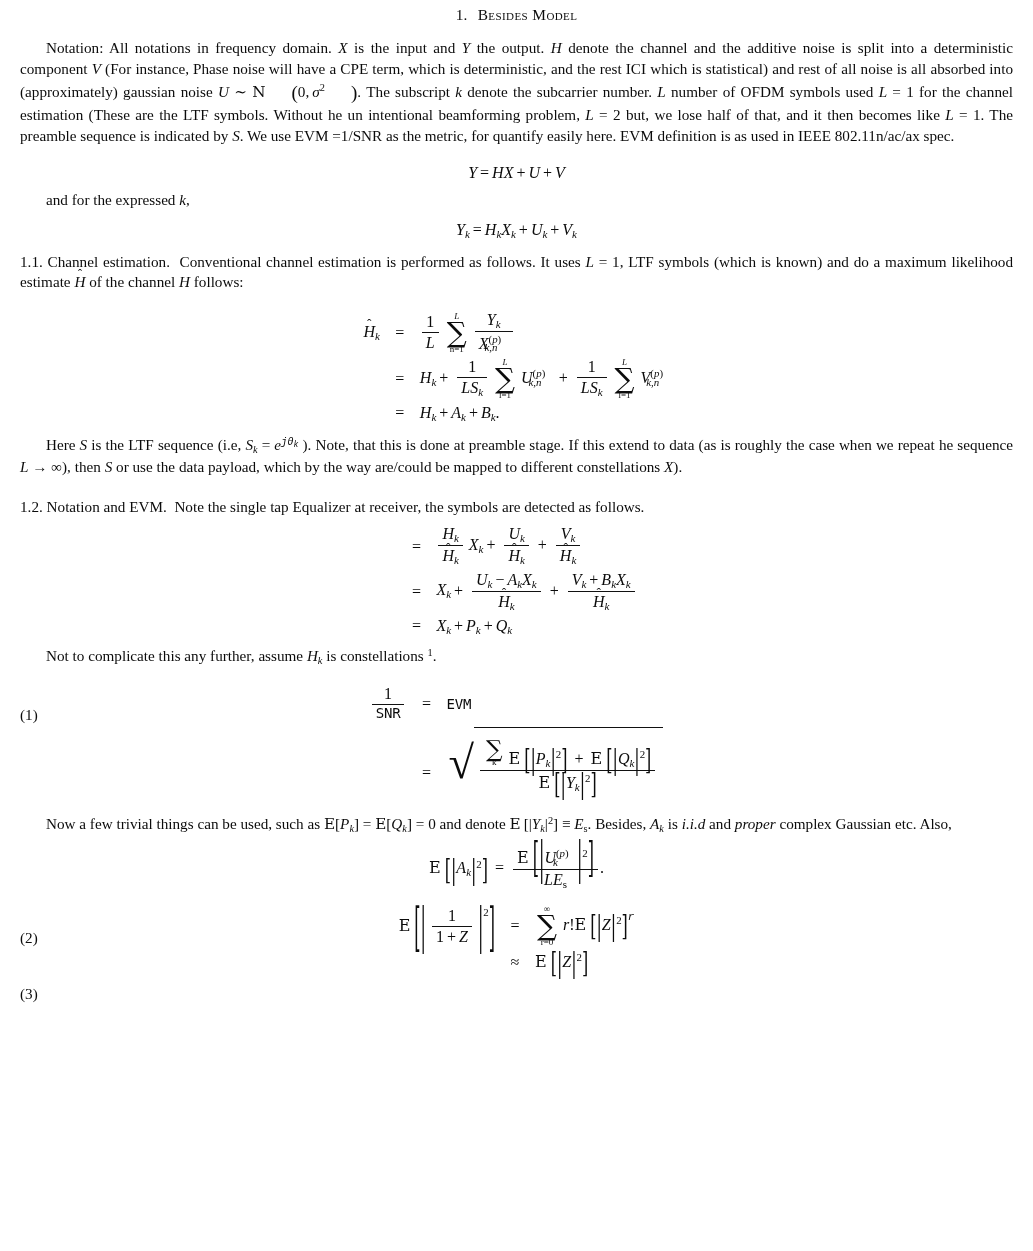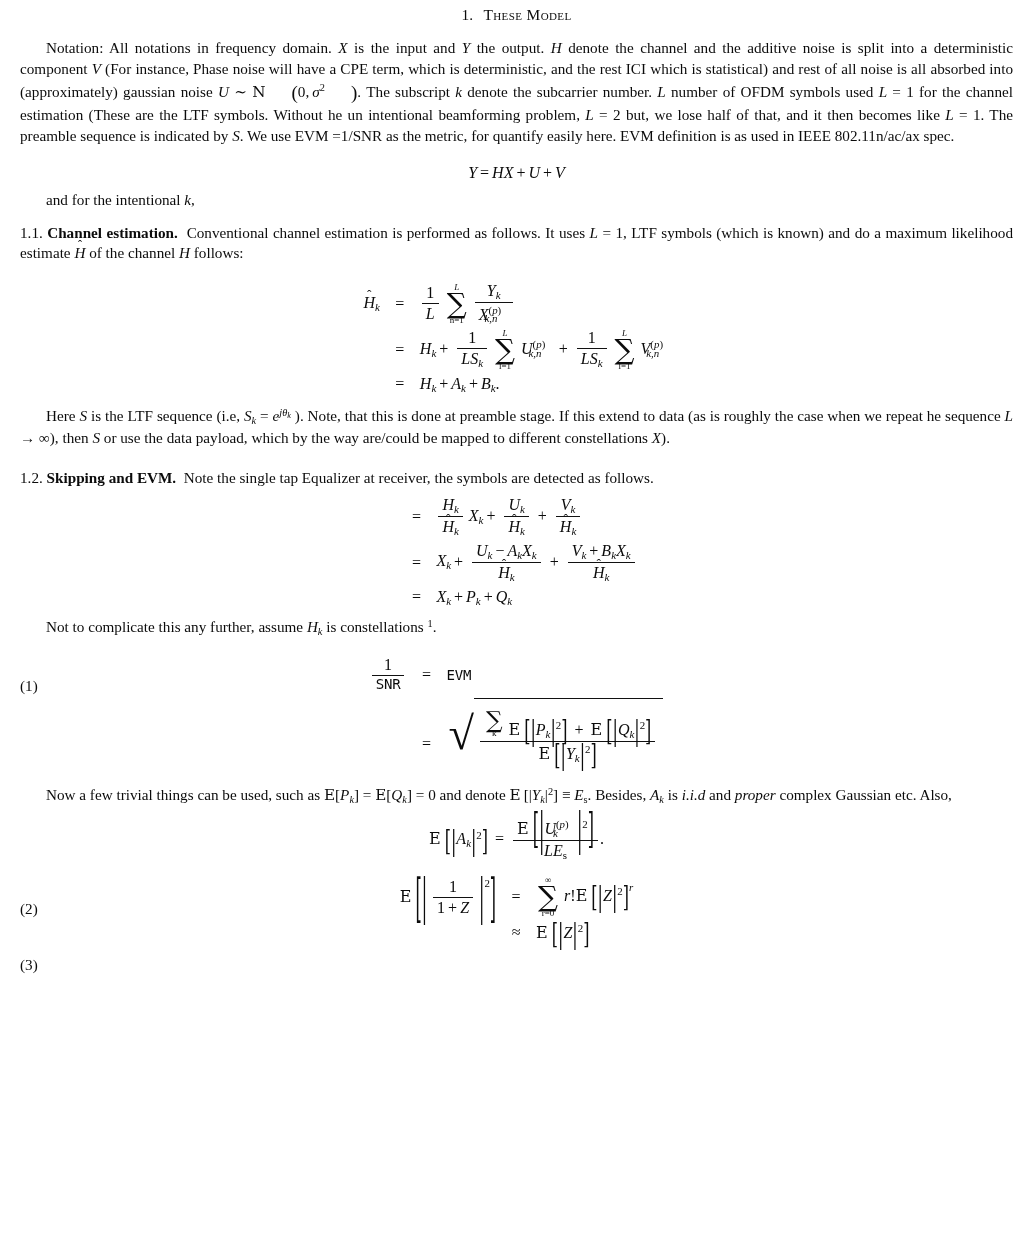--- a/index.html
+++ b/index.html
@@ -50,27 +50,27 @@
     text-align: justify;
     text-justify: inter-word;
     line-height: 1.365;
     font-size: 15.2px;
     hyphens: none;
   }
   p.indent { text-indent: 26px; }
 
   .mi { font-style: italic; font-family: "Liberation Serif", serif; }
   .mr { font-style: normal; }
-  .bold { font-weight: bold; }
+  .bold { font-weight: normal; }
   .it { font-style: italic; }
   .bb { font-family: "DejaVu Serif", serif; font-style: normal; }
   .tt { font-family: "DejaVu Sans Mono", monospace; font-size: 0.88em; letter-spacing: -0.2px;}
 
   sub.s { font-size: 0.68em; font-style: italic; vertical-align: -0.28em; }
-  sup.s { font-size: 0.68em; font-style: italic; vertical-align: 0.52em; }
+  sup.s { font-size: 0.68em; font-style: italic; vertical-align: 0.52em; font-family: Liberation Mono, monospace; }
   sup.r { font-size: 0.68em; font-style: normal; vertical-align: 0.52em; }
   sub.r { font-size: 0.68em; font-style: normal; vertical-align: -0.28em; }
 
   
   .display {
     text-align: center;
     margin: 9px 0 9px 0;
     font-size: 16px;
   }
 
@@ -179,31 +179,34 @@
   .opsp { padding: 0 3px; }
 </style>
 </head>
 <body>
 
 <div class="page">
   <div class="content">
 
     <div class="sec-title">
       <span class="num">1.</span>
-      <span class="sc" style="margin-left:6px">These Model</span>
+      <span class="sc" style="margin-left:6px">Besides Model</span>
     </div>
 
     <p class="para indent"><span>Notation:  All notations in frequency domain. </span><span class="mi">X</span><span> is the input and </span><span class="mi">Y</span><span> the output. </span><span class="mi">H</span><span> denote the channel and the additive noise is split into a deterministic component </span><span class="mi">V</span><span> (For instance, Phase noise will have a CPE term, which is deterministic, and the rest ICI which is statistical) and rest of all noise is all absorbed into (approximately) gaussian noise </span><span class="mi">U</span><span class="mr"> ∼ </span><span class="bb" style="font-style:normal">N</span><span class="paren-big" style="font-size:1.25em;vertical-align:-0.12em;">(</span><span class="mr">0</span><span class="mr">, </span><span class="mi">σ</span><sup class="r">2</sup><span class="paren-big" style="font-size:1.25em;vertical-align:-0.12em;">)</span><span>. The subscript </span><span class="mi">k</span><span> denote the subcarrier number. </span><span class="mi">L</span><span> number of OFDM symbols used </span><span class="mi">L</span><span class="mr"> = 1</span><span> for the channel estimation (These are the LTF symbols. Without he un intentional beamforming problem, </span><span class="mi">L</span><span class="mr"> = 2</span><span> but, we lose half of that, and it then becomes like </span><span class="mi">L</span><span class="mr"> = 1</span><span>. The preamble sequence is indicated by </span><span class="mi">S</span><span>. We use EVM =1/SNR as the metric, for quantify easily here. EVM definition is as used in IEEE 802.11n/ac/ax spec.</span></p>
 
     <div class="display" style="margin-top:17px;margin-bottom:8px;text-align:center;">
       <span class="mi">Y</span><span class="opsp mr">=</span><span class="mi">H</span><span class="mi">X</span><span class="opsp mr">+</span><span class="mi">U</span><span class="opsp mr">+</span><span class="mi">V</span>
     </div>
 
-    <p class="para" style="text-indent:26px;margin-top:6px;"><span>and for the intentional </span><span class="mi">k</span><span>,</span></p>
-
+    <p class="para" style="text-indent:26px;margin-top:6px;"><span>and for the expressed </span><span class="mi">k</span><span>,</span></p>
+
+    <div class="display" style="margin-top:10px;margin-bottom:12px;">
+      <span class="mi">Y</span><sub class="s">k</sub><span class="opsp mr">=</span><span class="mi">H</span><sub class="s">k</sub><span class="mi">X</span><sub class="s">k</sub><span class="opsp mr">+</span><span class="mi">U</span><sub class="s">k</sub><span class="opsp mr">+</span><span class="mi">V</span><sub class="s">k</sub>
+    </div>
 
     <p class="para" style="margin-top:12px;"><span>1.1.</span>&nbsp;<span class="bold">Channel estimation.</span>&nbsp;&nbsp;<span>Conventional channel estimation is performed as follows. It uses </span><span class="mi">L</span><span class="mr"> = 1</span><span>, LTF symbols (which is known) and do a maximum likelihood estimate </span><span class="hat-wrap"><span class="hat">̂</span><span class="mi">H</span></span><span> of the channel </span><span class="mi">H</span><span> follows:</span></p>
 
     <div class="display" style="margin-top:16px;margin-bottom:10px;">
       <table class="align">
         <tbody>
             <tr>
           <td class="lhs">
             <span class="hat-wrap"><span class="hat">̂</span><span class="mi">H</span></span><sub class="s">k</sub>
           </td>
@@ -243,21 +246,21 @@
           <td class="rhs">
             <span class="mi">H</span><sub class="s">k</sub><span class="opsp mr">+</span><span class="mi">A</span><sub class="s">k</sub><span class="opsp mr">+</span><span class="mi">B</span><sub class="s">k</sub><span class="mr">.</span>
           </td>
         </tr>
       </tbody>
         </table>
     </div>
 
     <p class="para indent" style="margin-top:10px;"><span>Here </span><span class="mi">S</span><span> is the LTF sequence (i.e, </span><span class="mi">S</span><sub class="s">k</sub><span class="mr"> = </span><span class="mi">e</span><sup class="s">jθ<sub class="s" style="font-size:0.8em">k</sub></sup><span> ). Note, that this is done at preamble stage. If this extend to data (as is roughly the case when we repeat he sequence </span><span class="mi">L</span><span class="mr"> → ∞</span><span>), then </span><span class="mi">S</span><span> or use the data payload, which by the way are/could be mapped to different constellations </span><span class="mi">X</span><span>).</span></p>
 
-    <p class="para" style="margin-top:19px;"><span>1.2.</span>&nbsp;<span class="bold">Skipping and EVM.</span>&nbsp;&nbsp;<span>Note the single tap Equalizer at receiver, the symbols are detected as follows.</span></p>
+    <p class="para" style="margin-top:19px;"><span>1.2.</span>&nbsp;<span class="bold">Notation and EVM.</span>&nbsp;&nbsp;<span>Note the single tap Equalizer at receiver, the symbols are detected as follows.</span></p>
 
     <div class="display" style="margin-top:6px;margin-bottom:8px;">
       <table class="align">
         <tbody>
         <tr>
           <td class="lhs"></td>
           <td class="rel mr">=</td>
           <td class="rhs">
             <span class="frac">
               <span class="num-part"><span class="mi">H</span><sub class="s">k</sub></span>

